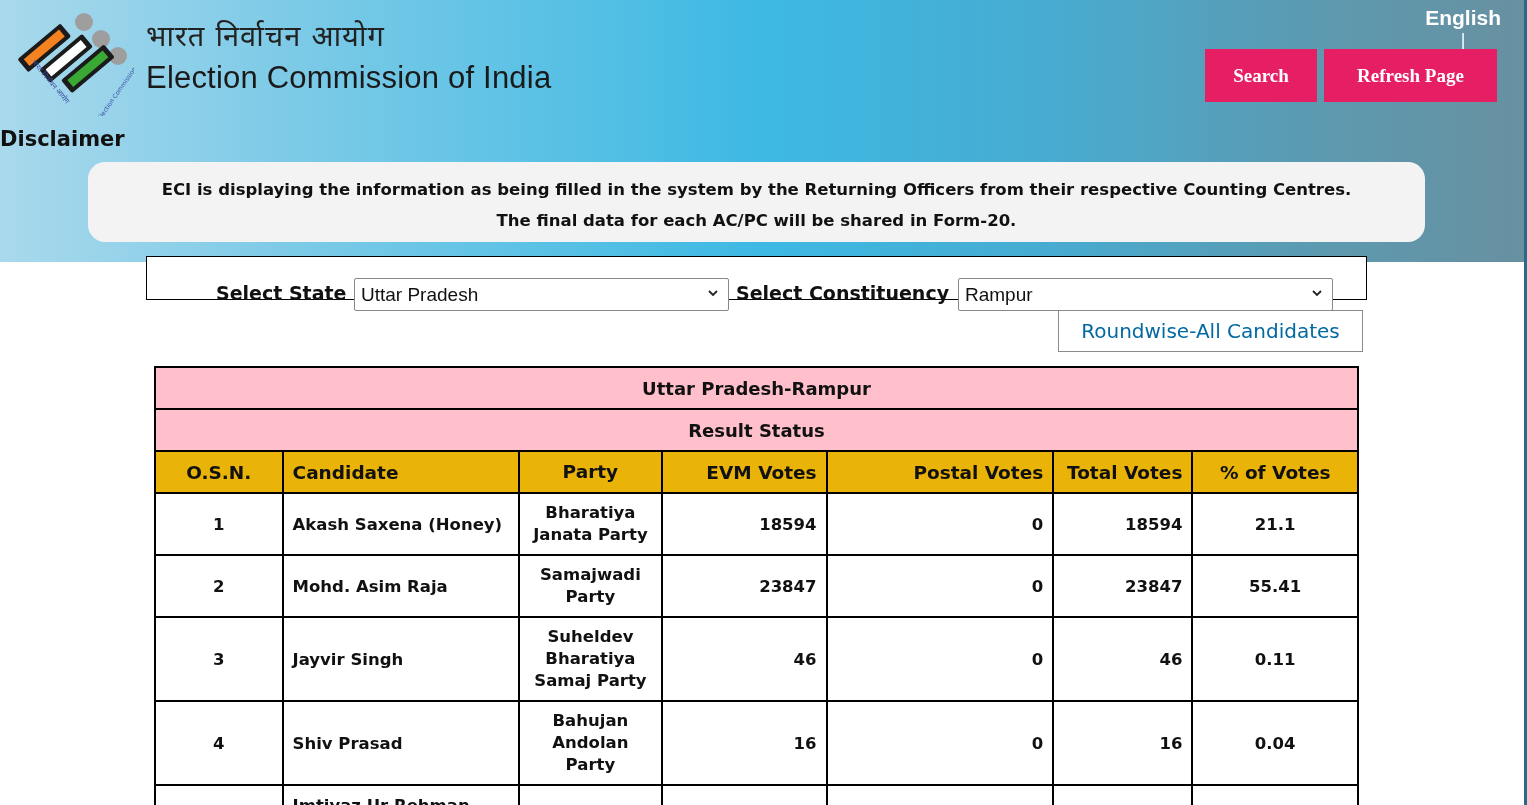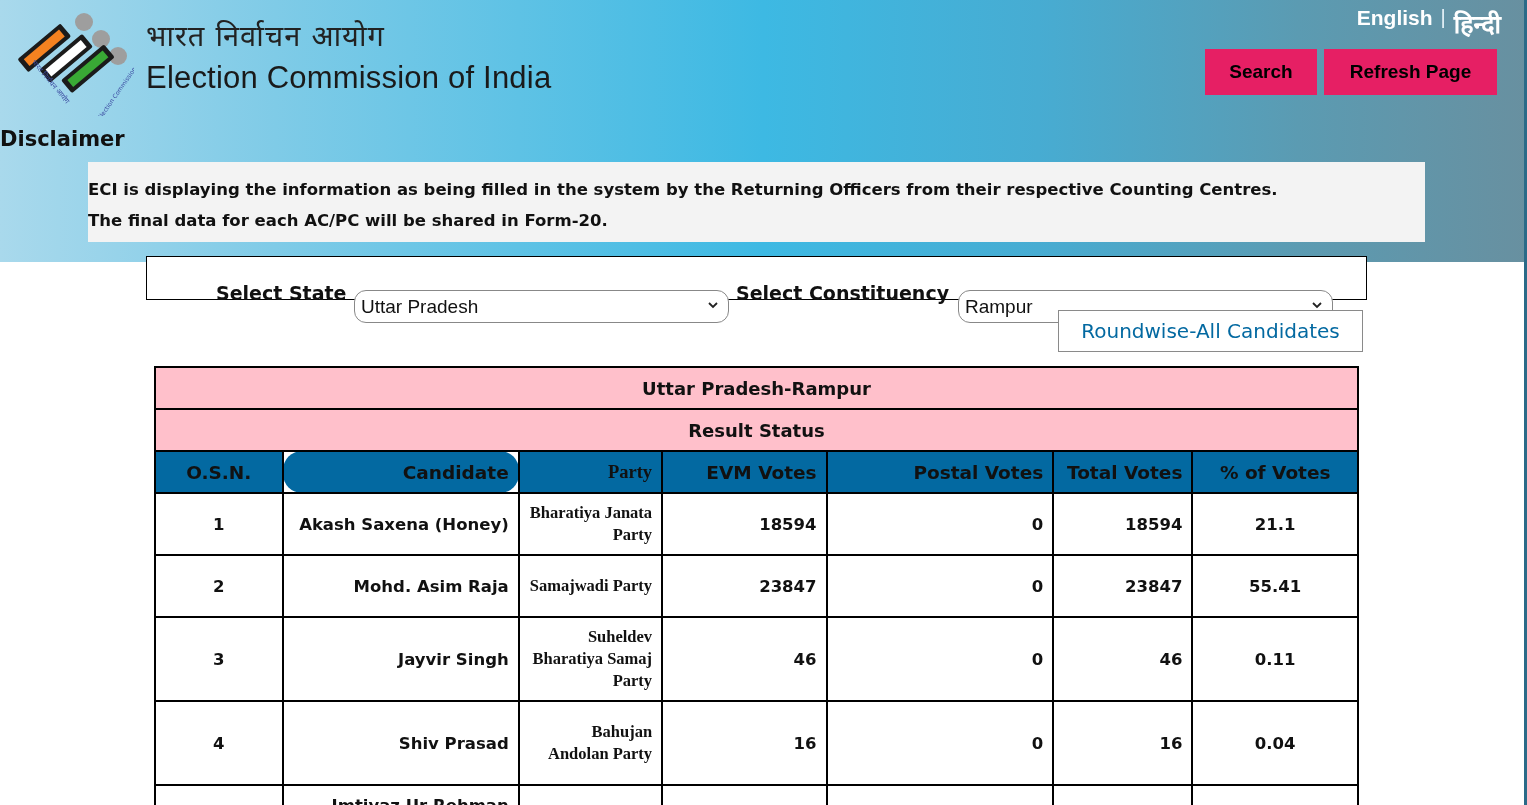--- a/index.html
+++ b/index.html
@@ -11,40 +11,40 @@
   
   .header {
     position: absolute; left: 0; top: 0; width: 1527px; height: 262px;
     background: linear-gradient(90deg, #a9d9ec 0%, #7fcbe7 18%, #3db9e3 50%, #47acd2 68%, #5b9bb2 85%, #6890a0 100%);
   }
   .logo { position: absolute; left: 14px; top: 8px; width: 120px; height: 108px; }
   .brand { position: absolute; left: 146px; top: 16px; color: #1c1c1c; }
   .brand-hindi { font-family: "DejaVu Sans", sans-serif; font-size: 29px; line-height: 40px; letter-spacing: 1px; color: #222; }
   .brand-english { font-family: "Liberation Sans", sans-serif; font-size: 31px; line-height: 44px; color: #1a1a1a; letter-spacing: 0.2px; }
 
-  .lang { position: absolute; right: 26px; top: 6px; color: #ffffff; display: flex; align-items: flex-start; }
+  .lang { position: absolute; right: 26px; top: 6px; color: #ffffff; display: flex; align-items: center; flex-direction: column; }
   .lang .en { font-family: "Liberation Sans", sans-serif; font-weight: bold; font-size: 21px; }
   .lang .sep { font-family: "Liberation Sans", sans-serif; font-size: 20px; margin: 0 8px; color: #e8f4fa; }
   .lang .hi { font-family: "DejaVu Sans", sans-serif; font-weight: bold; font-size: 25px; }
 
   .btn-pink {
-    position: absolute; top: 49px; height: 46px; background: #e61f64; color: #000000;
-    font-family: Liberation Sans, sans-serif; font-weight: bold; font-size: 19px;
+    position: absolute; top: 49px; height: 53px; background: #e61f64; color: #ffffff;
+    font-family: Liberation Serif, serif; font-weight: bold; font-size: 19px;
     border: none; display: flex; align-items: center; justify-content: center; cursor: pointer;
   }
   .btn-search { left: 1205px; width: 112px; }
   .btn-refresh { left: 1324px; width: 173px; }
 
   .disclaimer-title {
     position: absolute; left: 0; top: 127px; width: 1513px; text-align: left;
     font-family: "DejaVu Sans", sans-serif; font-weight: bold; font-size: 21px; color: #111;
   }
   .disclaimer-box {
     position: absolute; left: 88px; top: 162px; width: 1337px; height: 80px;
-    background: #f3f3f3; padding-top: 12px;
+    background: #f3f3f3; text-align: center; padding-top: 12px; border-radius: 17px;
   }
   .disclaimer-box p {
     font-family: "DejaVu Sans", sans-serif; font-weight: bold; font-size: 16.5px; color: #111;
     line-height: 31px;
   }
 
   
   .select-bar {
     position: absolute; left: 146px; top: 256px; width: 1221px; height: 42px;
     border: 1px solid #000; background: #fff; padding: 21px;
@@ -52,22 +52,22 @@
   .select-bar-inner {
     width: 100%; height: 100%; background: #ffc0cb; position: relative;
   }
   .sel-label {
     position: absolute; top: 4px; font-family: "DejaVu Sans", sans-serif; font-weight: bold;
     font-size: 19px; color: #111;
   }
   .sel-state-label { left: 48px; }
   .sel-const-label { left: 568px; }
   .sel-box {
-    position: absolute; top: 12px; height: 33px; background: #fff; border: 1px solid #888;
-    border-radius: 12px; font-family: "Liberation Sans", sans-serif; font-size: 19px; color: #111;
+    position: absolute; top: 0px; height: 33px; background: #fff; border: 1px solid #888;
+    border-radius: 2px; font-family: "Liberation Sans", sans-serif; font-size: 19px; color: #111;
     padding-left: 6px; display: flex; align-items: center; cursor: pointer;
   }
   .sel-state { left: 186px; width: 375px; }
   .sel-const { left: 790px; width: 375px; }
   .sel-box .chev { position: absolute; right: 8px; top: 7px; width: 14px; height: 14px; }
 
   .roundwise-btn {
     position: absolute; left: 1058px; top: 310px; width: 305px; height: 42px;
     border: 1px solid #8a8a8a; background: #fff; color: #0369a1;
     font-family: "DejaVu Sans", sans-serif; font-size: 20px;
@@ -78,26 +78,26 @@
   .result-table {
     position: absolute; left: 154px; top: 366px; width: 1205px;
     border-collapse: collapse; border: 2px solid #000;
     font-family: "DejaVu Sans", sans-serif; font-weight: bold; color: #111;
   }
   .result-table td, .result-table th { border: 2px solid #000; }
   .result-table .title-row td {
     background: #ffc0cb; height: 42px; text-align: center; font-size: 18px;
   }
   .result-table th {
-    background: #0369a1; height: 42px; font-size: 18.5px; padding: 0 9px;
+    background: #eab308; height: 42px; font-size: 18.5px; padding: 0 9px;
   }
   .result-table td.cell { font-size: 16.5px; padding: 0 9px; background: #fff; }
   .c-osn { width: 121px; text-align: center; }
-  .c-cand { width: 224px; text-align: right; border-radius: 19px; }
-  .c-party { width: 136px; text-align: right; line-height: 22px; font-family: Liberation Serif, serif; }
+  .c-cand { width: 224px; text-align: left; }
+  .c-party { width: 136px; text-align: center; line-height: 22px; }
   .c-evm { width: 156px; text-align: right; margin-left: 44px; }
   .c-postal { width: 215px; text-align: right; }
   .c-total { width: 132px; text-align: right; }
   .c-pct { width: 157px; text-align: center; margin-top: 16px; }
   .row-2 td.cell { height: 62px; }
   .row-3 td.cell { height: 84px; }
 </style>
 </head>
 <body>
 

